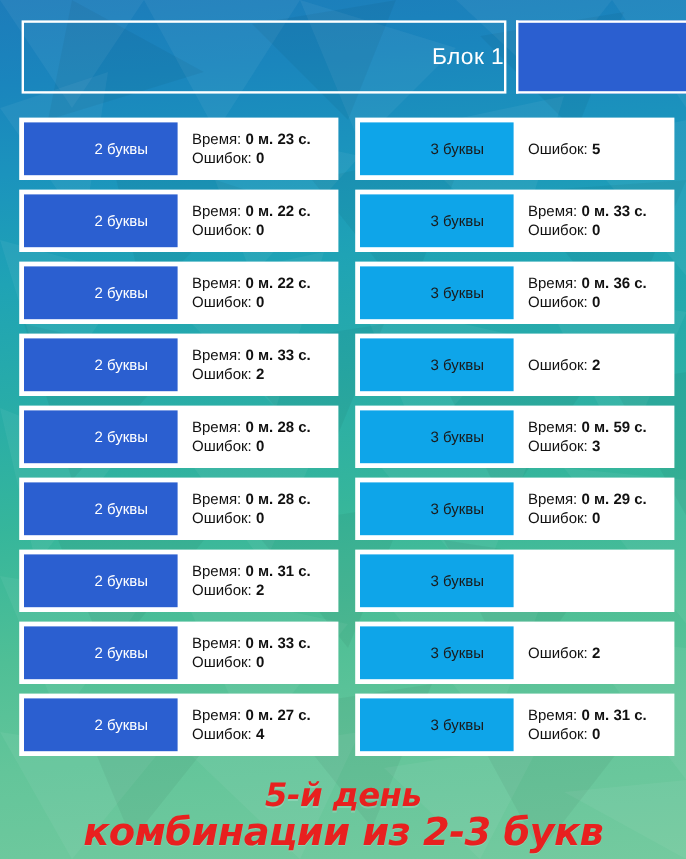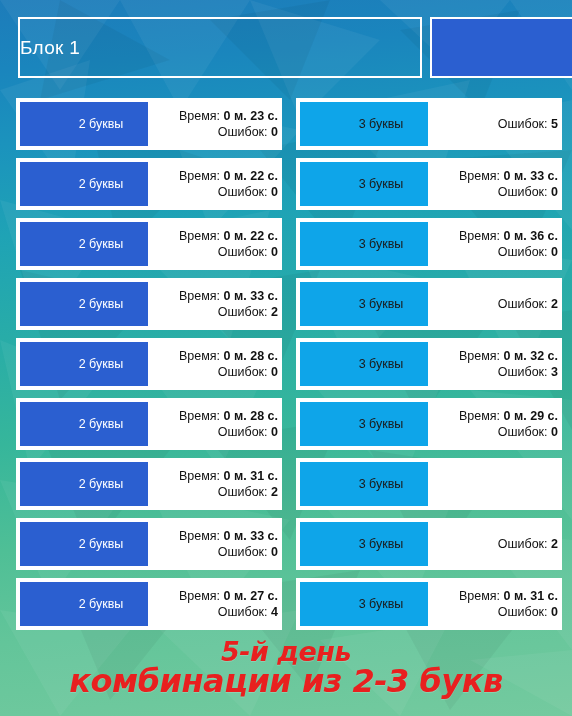--- a/index.html
+++ b/index.html
@@ -42,21 +42,21 @@
   .header {
     position: absolute;
     left: 18px;
     top: 17px;
     width: 404px;
     height: 61px;
     border: 2px solid #ffffff;
     box-sizing: border-box;
     display: flex;
     align-items: center;
-    justify-content: flex-start;
+    justify-content: flex-end;
   }
   .header-title {
     color: #ffffff;
     font-size: 19px;
     letter-spacing: 0.3px;
     white-space: nowrap;
   }
   .header-badge {
     position: absolute;
     left: 430px;
@@ -76,21 +76,20 @@
     left: 16px;
     top: 98px;
     width: 546px;
     display: flex;
     flex-direction: column;
     gap: 8px;
   }
   .grid-row {
     display: flex;
     gap: 14px;
-    text-align: right;
   }
   .card {
     width: 266px;
     height: 52px;
     background: #ffffff;
     box-sizing: border-box;
     display: flex;
     align-items: center;
     padding: 4px;
     position: relative;
@@ -123,21 +122,21 @@
     white-space: nowrap;
   }
   .stats .k { font-weight: 400; }
   .stats .v { font-weight: 700; }
 
   
   .caption {
     position: absolute;
     left: 0;
     right: 0;
-    bottom: 18px;
+    bottom: 6px;
     text-align: center;
     color: #e8201f;
     font-family: "DejaVu Sans", sans-serif;
     font-weight: 700;
     font-style: italic;
     line-height: 1.02;
     letter-spacing: -0.5px;
     text-shadow: 0 1px 0 rgba(255,255,255,0.18);
   }
   .caption-line1 { font-size: 27px; }
@@ -275,21 +274,21 @@
       <div class="card">
         <div class="chip blue">2 буквы</div>
         <div class="stats">
           <div><span class="k">Время:</span> <span class="v">0 м. 28 с.</span></div>
           <div><span class="k">Ошибок:</span> <span class="v">0</span></div>
         </div>
       </div>
       <div class="card">
         <div class="chip yellow">3 буквы</div>
         <div class="stats">
-          <div><span class="k">Время:</span> <span class="v">0 м. 32 с.</span></div>
+          <div><span class="k">Время:</span> <span class="v">0 м. 59 с.</span></div>
           <div><span class="k">Ошибок:</span> <span class="v">3</span></div>
         </div>
       </div>
     </div>
 
     <div class="grid-row">
       <div class="card">
         <div class="chip blue">2 буквы</div>
         <div class="stats">
           <div><span class="k">Время:</span> <span class="v">0 м. 28 с.</span></div>

